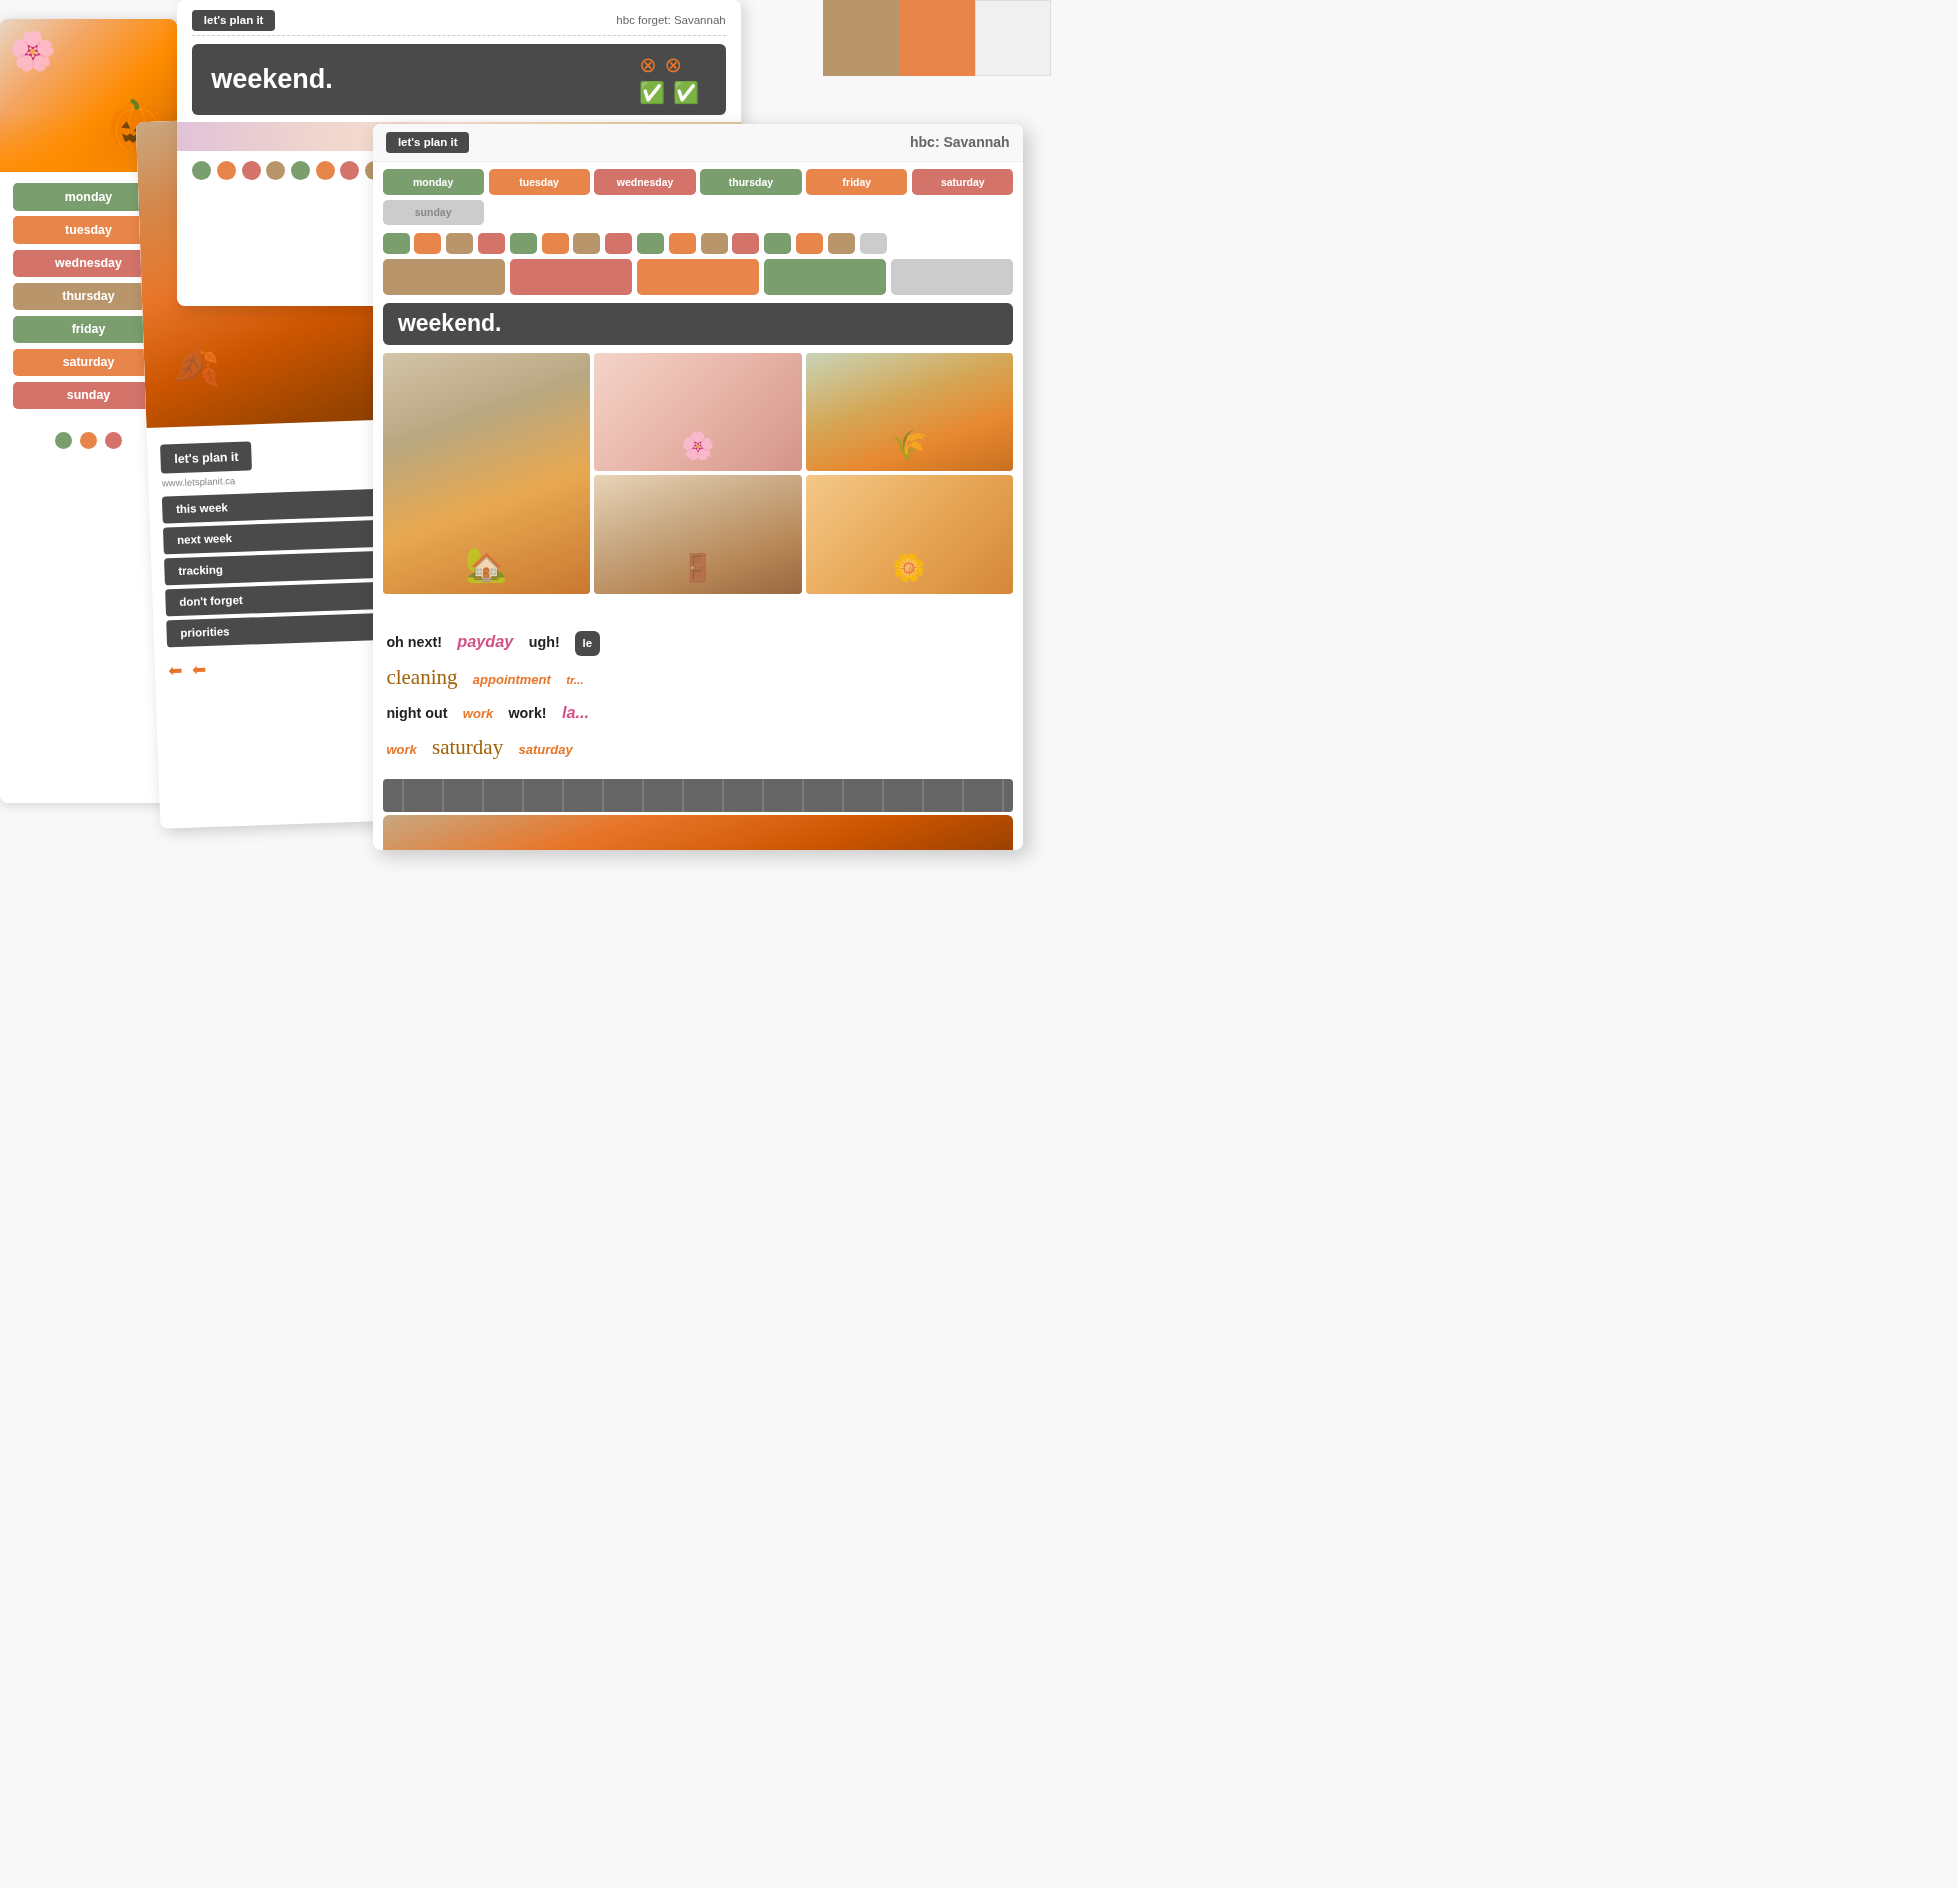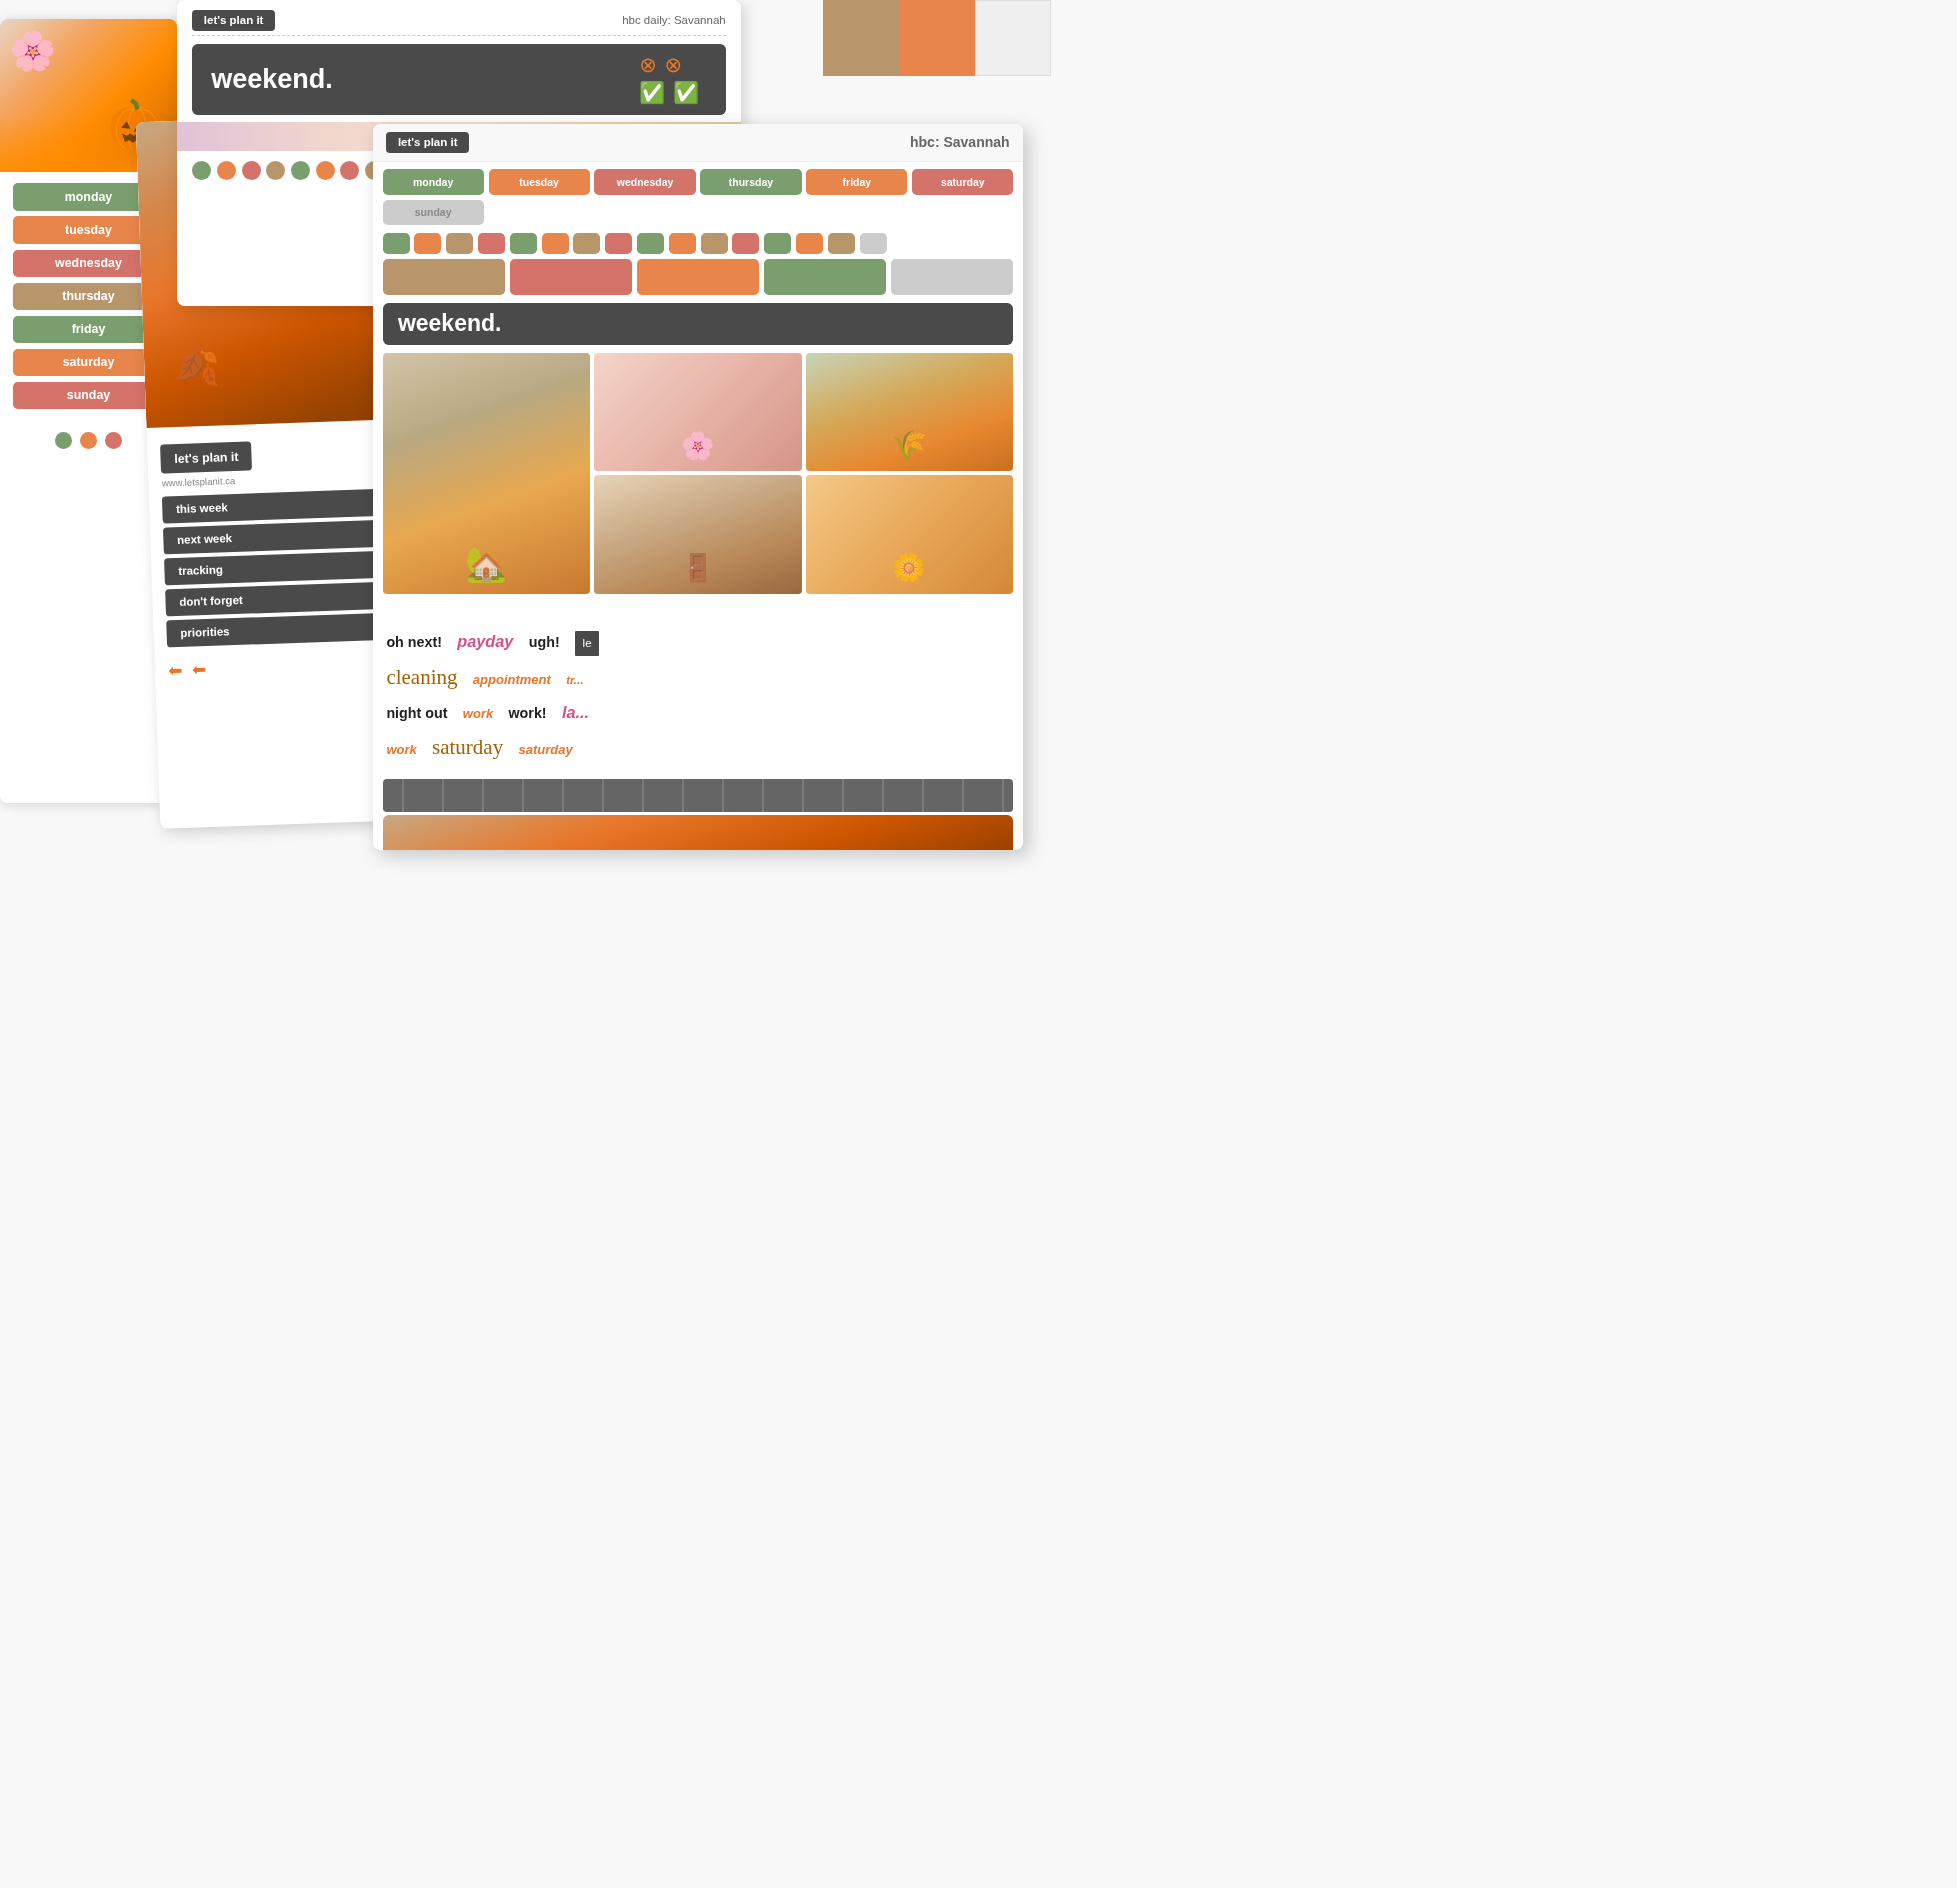--- a/index.html
+++ b/index.html
@@ -352,23 +352,23 @@
       margin-bottom: 1.9px;
     }
     .sw-black { color: #222; font-size: 14.3px; font-weight: bold; }
     .sw-pink { color: #d45088; font-size: 16.3px; font-style: italic; font-weight: bold; }
     .sw-orange { color: #e8762a; font-size: 13px; font-style: italic; font-weight: bold; }
     .sw-script { font-family: Georgia, serif; font-size: 21px; color: #a16207; }
     .sw-dark-badge {
       background: #4a4a4a;
       color: white;
       padding: 1.9px 7.6px;
-      border-radius: 1px;
+      border-radius: 6px;
       font-size: 11.5px;
-      font-weight: normal;
+      font-weight: bold;
       margin-top: 28px;
     }
 
     
     .washi-area {
       margin: 3.8px 9.6px;
       height: 33px;
       background: repeating-linear-gradient(
         90deg,
         #4a4a4a 0px, #4a4a4a 19px,
@@ -456,21 +456,21 @@
     <div class="arrow-icons">
       <span class="arrow-icon">⬅</span>
       <span class="arrow-icon">⬅</span>
     </div>
   </div>
 </div>
 
 <div class="sheet-top">
   <div class="top-header-bar">
     <span class="plan-it-badge">let's plan it</span>
-    <span class="hbc-label">hbc daily: Savannah</span>
+    <span class="hbc-label">hbc forget: Savannah</span>
   </div>
   <div class="dashed-line"></div>
   <div class="weekend-banner">
     <span class="weekend-text">weekend.</span>
     <div class="check-icons">
       <div class="check-row">
         <span class="check-sym">⊗</span>
         <span class="check-sym">⊗</span>
       </div>
       <div class="check-row">

